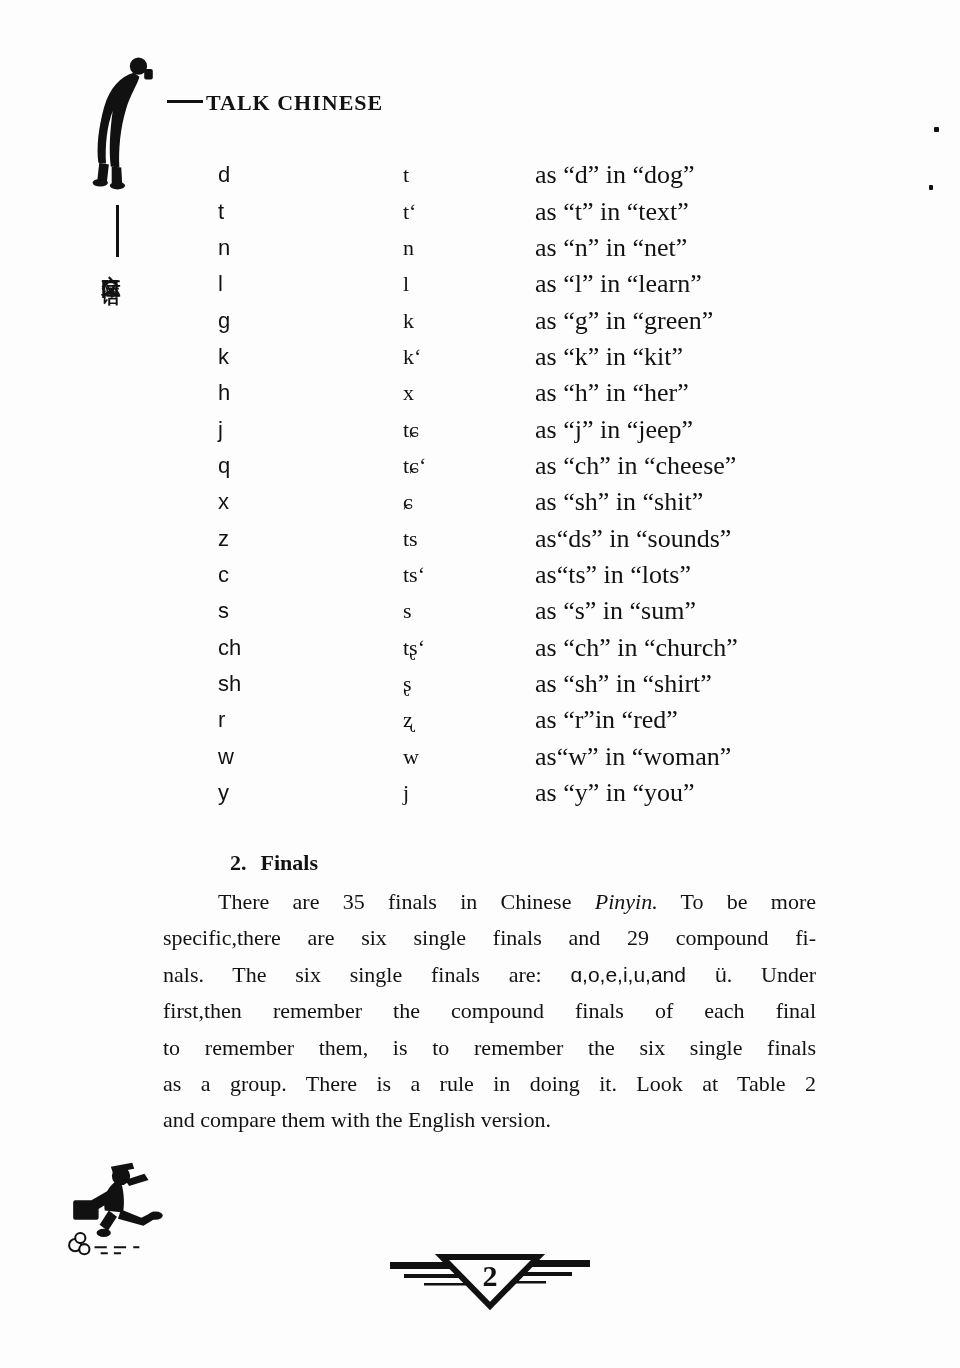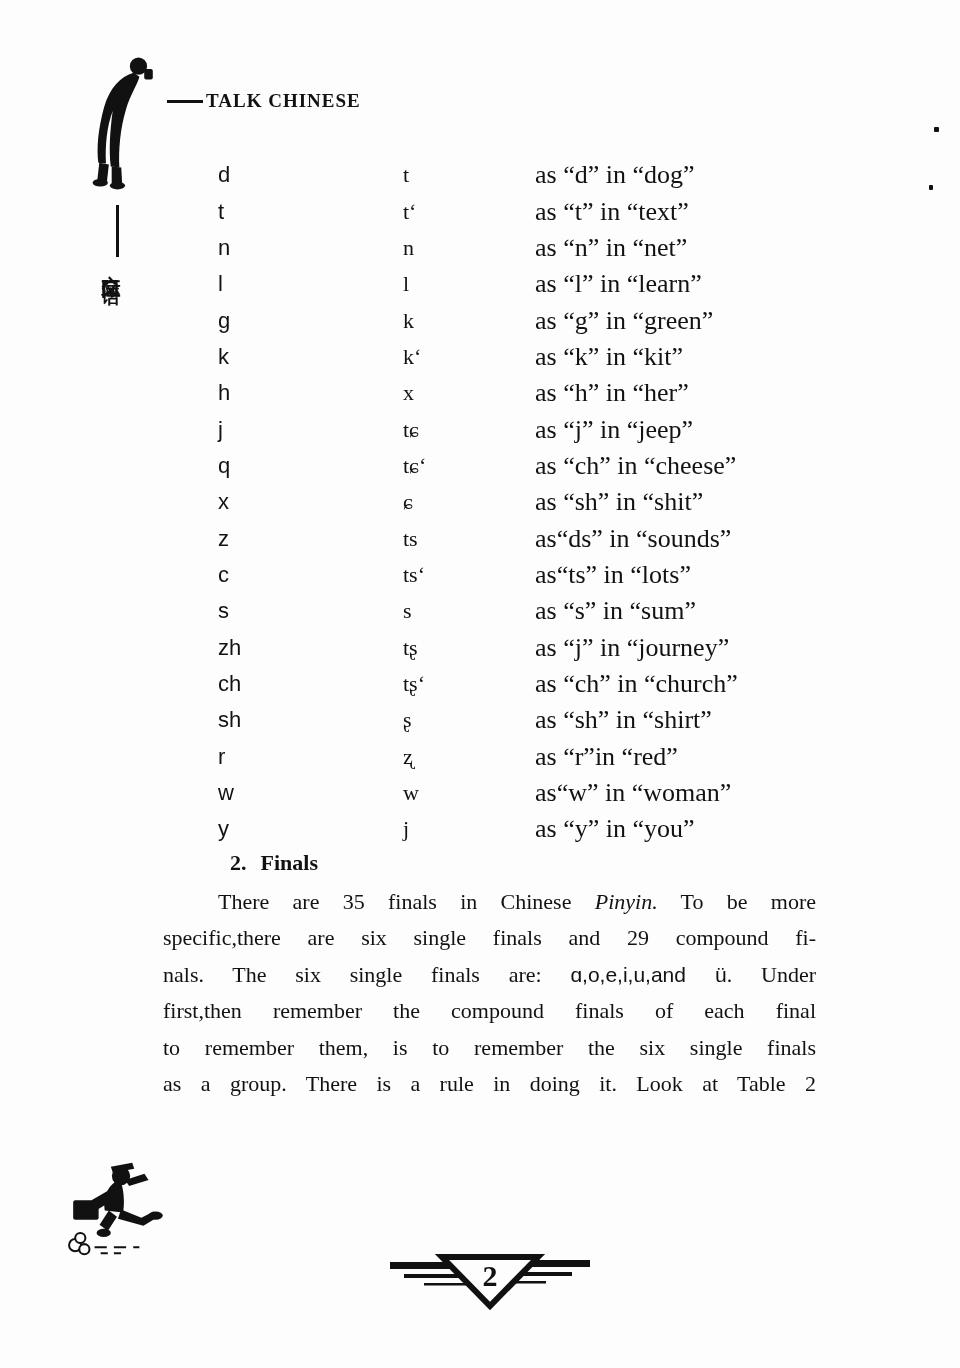--- a/index.html
+++ b/index.html
@@ -11,21 +11,21 @@
     position:relative;
     overflow:hidden;
   }
   .page{position:absolute;inset:0;background:#fdfdfd;}
 
   
   .brand-figure{position:absolute;left:84px;top:52px;width:86px;height:142px;}
   .header-rule{position:absolute;left:167px;top:100px;width:36px;height:3px;background:#111;}
   .header-title{
     position:absolute;left:206px;top:90px;
-    font-size:19px;font-weight:bold;letter-spacing:1px;
+    font-size:22px;font-weight:bold;letter-spacing:1px;
     font-family:"Liberation Serif","DejaVu Serif",serif;
   }
 
   
   .sidebar-rule{position:absolute;left:116px;top:205px;width:3px;height:52px;background:#111;}
   .sidebar-text{
     position:absolute;left:98px;top:260px;
     writing-mode:vertical-rl;text-orientation:upright;
     font-size:19px;font-weight:bold;letter-spacing:4px;
     font-family:"Liberation Sans","DejaVu Sans",sans-serif;
@@ -155,25 +155,20 @@
         <span class="c1">c</span>
         <span class="c2">ts‘</span>
         <span class="c3">as“ts” in “lots”</span>
       </div>
     <div class="trow">
         <span class="c1">s</span>
         <span class="c2">s</span>
         <span class="c3">as “s” in “sum”</span>
       </div>
     <div class="trow">
-        <span class="c1">zh</span>
-        <span class="c2">tʂ</span>
-        <span class="c3">as “j” in “journey”</span>
-      </div>
-    <div class="trow">
         <span class="c1">ch</span>
         <span class="c2">tʂ‘</span>
         <span class="c3">as “ch” in “church”</span>
       </div>
     <div class="trow">
         <span class="c1">sh</span>
         <span class="c2">ʂ</span>
         <span class="c3">as “sh” in “shirt”</span>
       </div>
     <div class="trow">
@@ -197,20 +192,21 @@
     <span class="hnum">2.</span><span>Finals</span>
   </div>
 
   <div class="paragraph">
     <div class="pline indent"><span>There are 35 finals in Chinese </span><span class="italic">Pinyin.</span><span>  To be more</span></div>
     <div class="pline">specific,there are six single finals and 29 compound fi-</div>
     <div class="pline"><span>nals.  The six single finals are: </span><span class="pinyin-letters">ɑ,o,e,i,u,and ü</span><span>.  Under</span></div>
     <div class="pline">first,then remember the compound finals of each final</div>
     <div class="pline">to remember them, is to remember the six single finals</div>
     <div class="pline">as a group.  There is a rule in doing it.  Look at Table 2</div>
+    <div class="pline last">and compare them with the English version.</div>
   </div>
 
   <svg class="runner-figure" viewBox="0 0 110 105" aria-hidden="true">
     <g fill="#111">
       <circle cx="56" cy="20" r="9"></circle>
       <path d="M46 11 L67 7 L69 13 L48 17 Z"></path>
       <path d="M60 24 L79 18 L83 24 L64 30 Z"></path>
       <path d="M50 26 C42 32 38 42 40 54 L58 56 C60 44 58 32 56 26 Z"></path>
       <path d="M44 34 L27 44 L33 53 L48 44 Z"></path>
       <rect x="9" y="44" width="25" height="19" rx="2"></rect>

